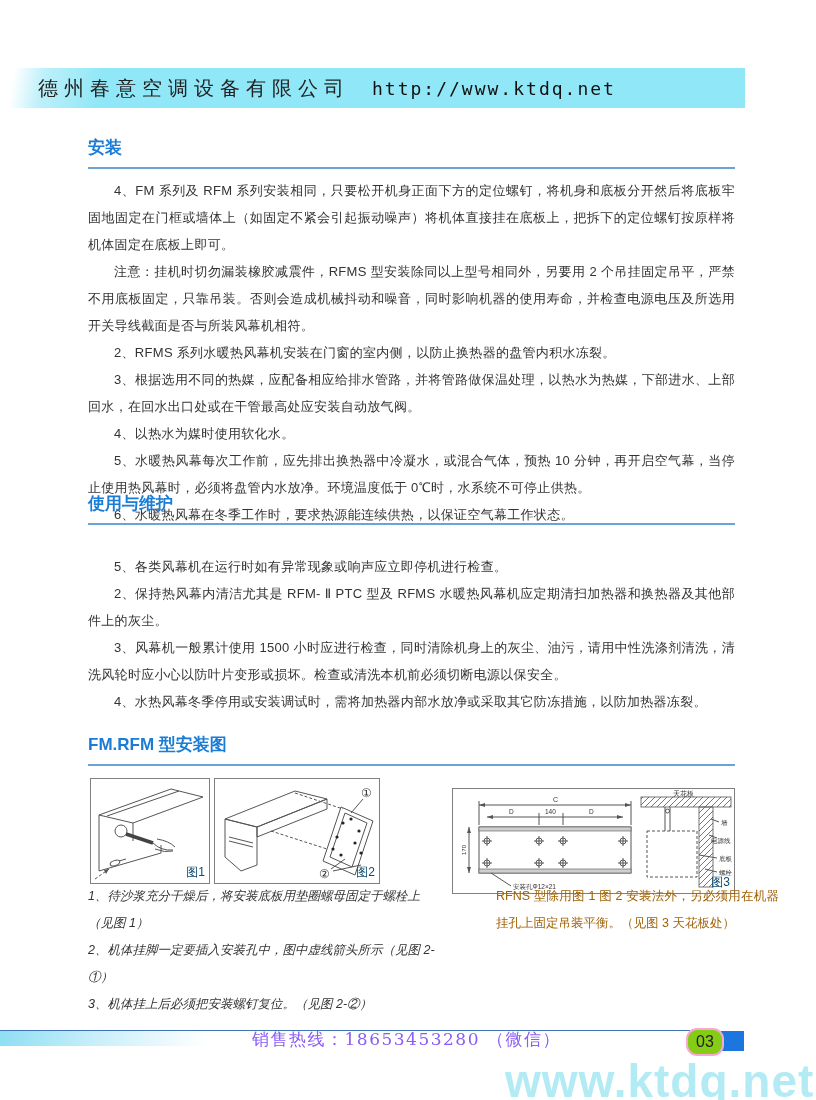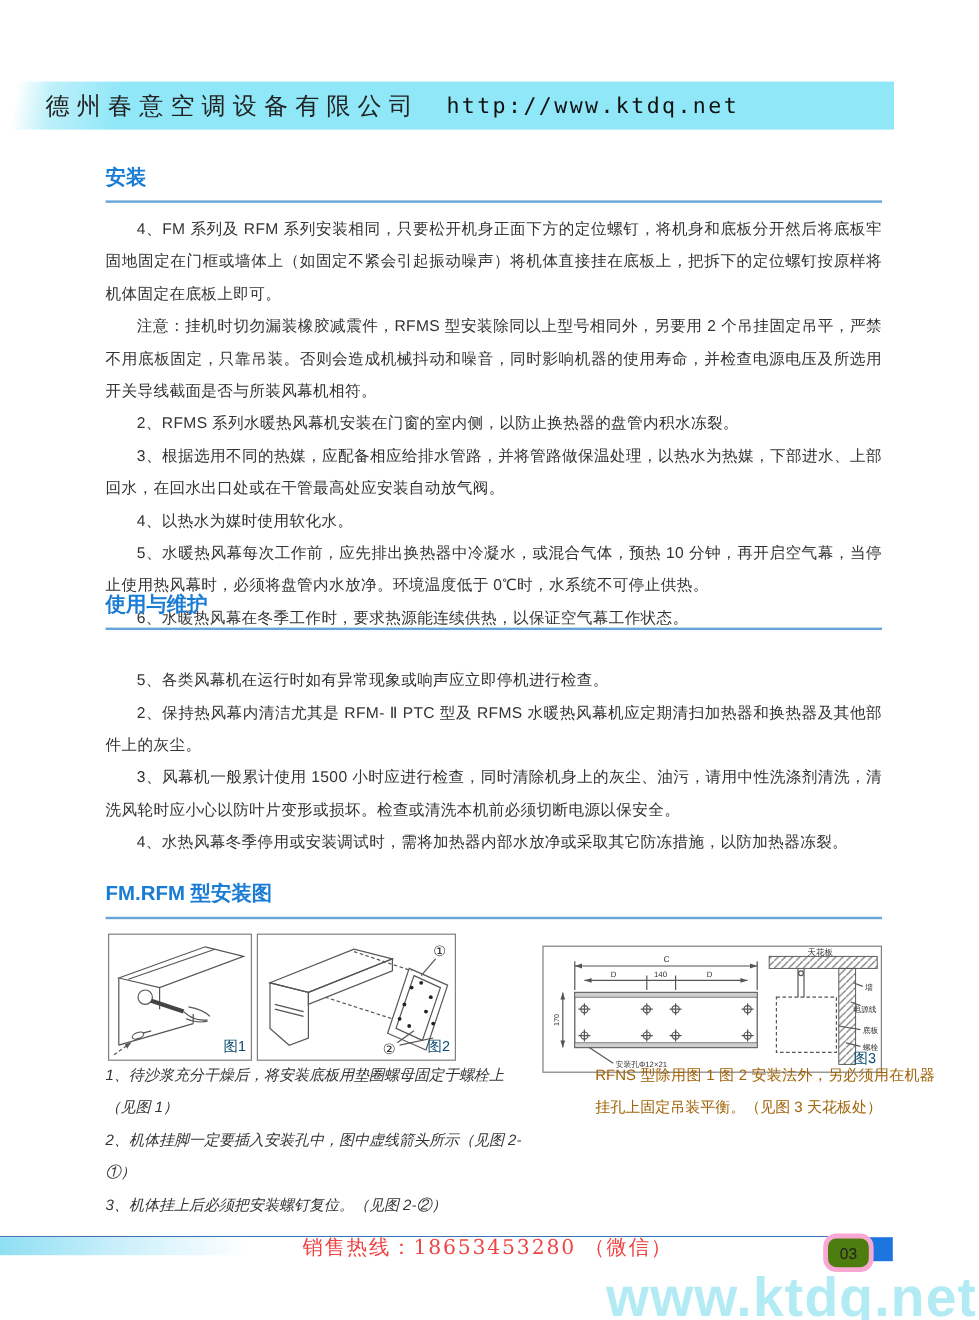--- a/index.html
+++ b/index.html
@@ -72,27 +72,27 @@
     position:absolute;top:1030px;left:0;width:690px;height:0;
     border-top:1px solid #3f74b8;
   }
   .footer-bar{
     position:absolute;top:1031px;left:0;width:690px;height:15px;
     background:linear-gradient(to right,#8fdff2 0%,#c9effa 14%,#ffffff 30%,#ffffff 100%);
   }
   .footer-hotline{
     position:absolute;top:1028px;left:252px;
     font-family:"DejaVu Serif", serif;
-    font-size:17px;letter-spacing:1.5px;color:#ef4444;white-space:nowrap;
+    font-size:17px;letter-spacing:1.5px;color:#8b5cf6;white-space:nowrap;
   }
   .page-pill{
     position:absolute;top:1028px;left:686px;width:34px;height:24px;
-    background:#4d7c0f;border:4px solid #f9a8d4;border-radius:11px;
+    background:#84cc16;border:2px solid #f9a8d4;border-radius:11px;
     display:flex;align-items:center;justify-content:center;
-    font-size:13px;color:#222;z-index:2;
+    font-size:16px;color:#222;z-index:2;
   }
   .page-square{
     position:absolute;top:1031px;left:721px;width:23px;height:20px;
     background:#1d76e0;z-index:1;
   }
   .watermark{
     position:absolute;top:1054px;left:505px;
     font-size:46px;font-weight:bold;color:#b2ebf3;
     letter-spacing:1px;white-space:nowrap;
   }

